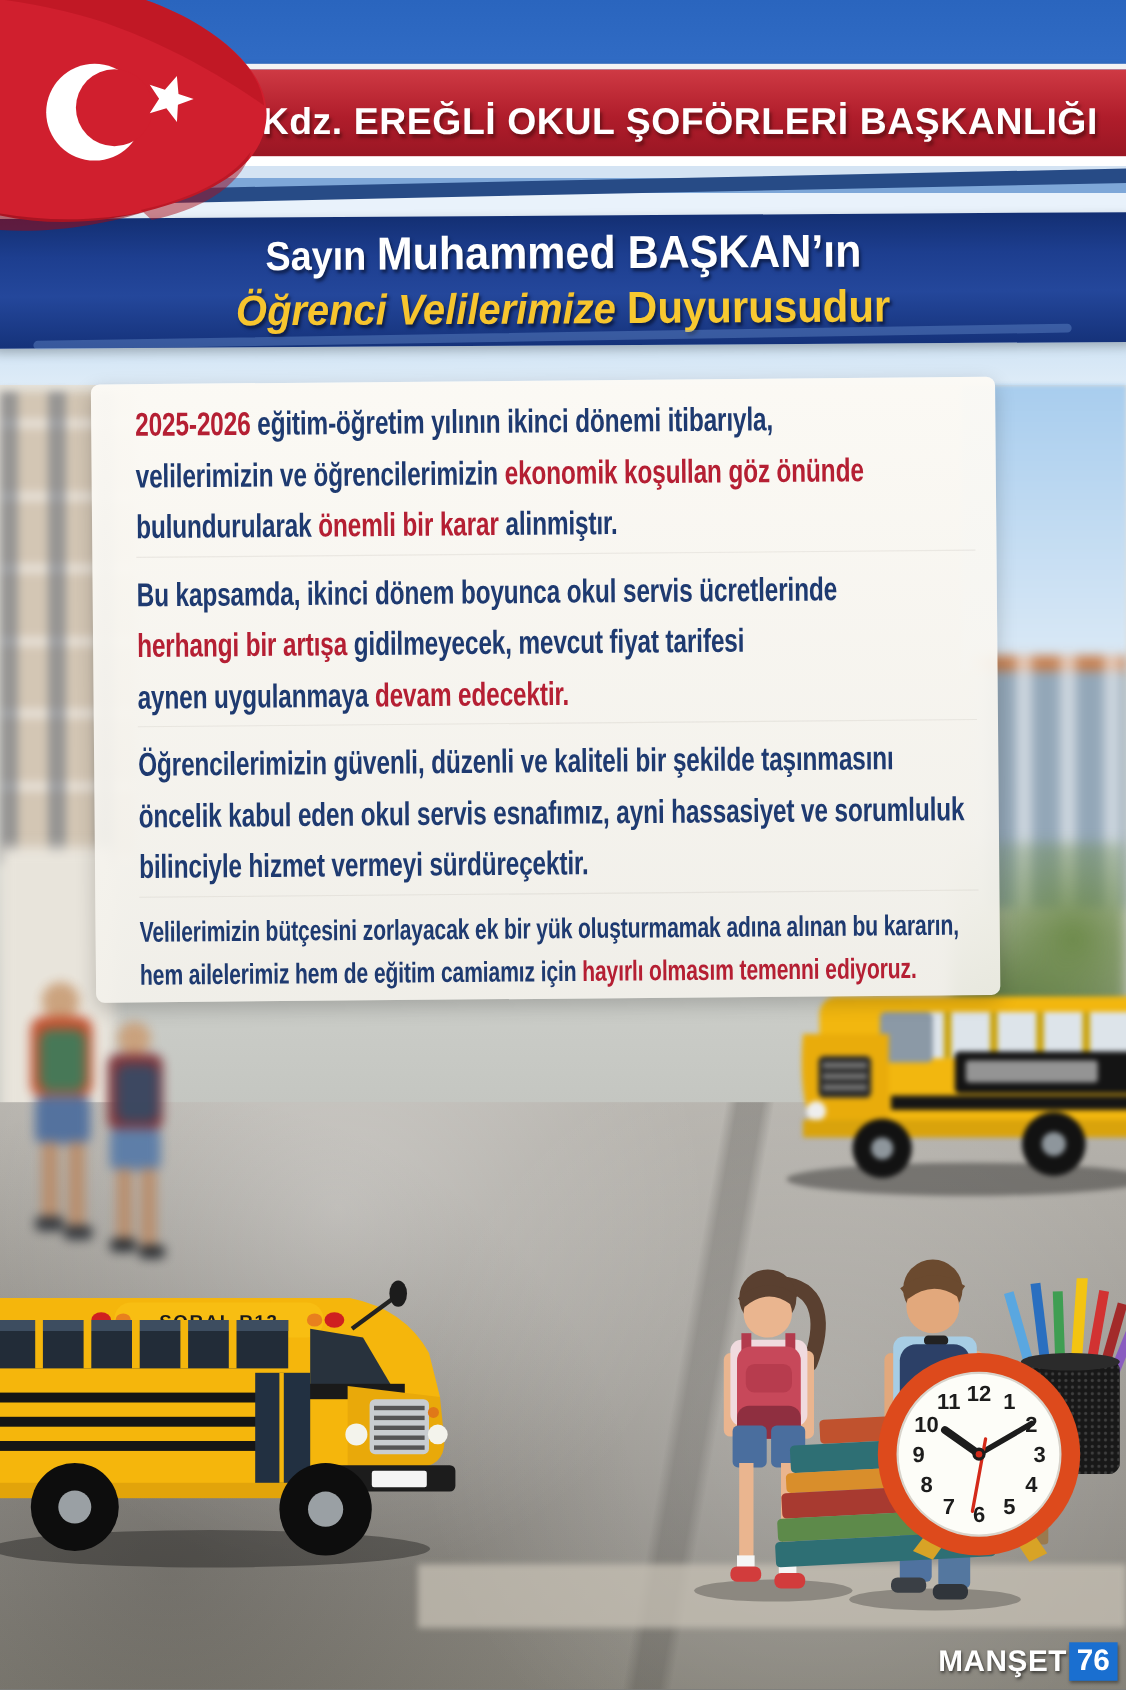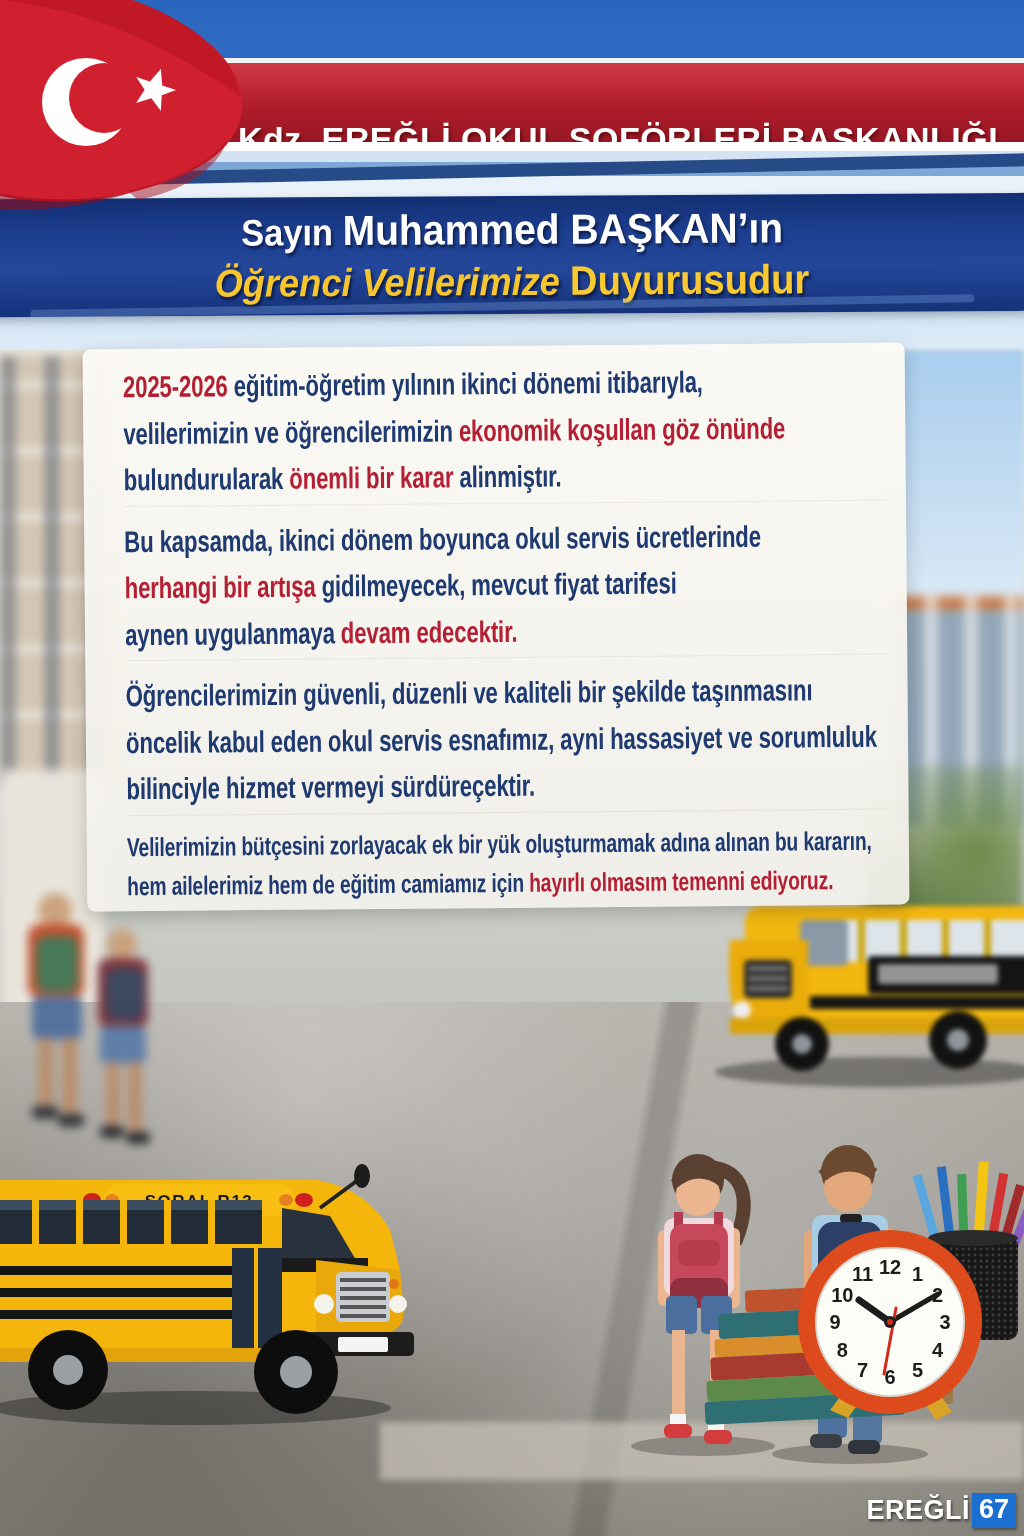--- a/index.html
+++ b/index.html
@@ -37,21 +37,21 @@
       radial-gradient(circle at 15% 80%,rgba(40,38,35,.25),transparent 45%),
       linear-gradient(100deg,transparent 59%,rgba(60,58,54,.28) 60% 62%,transparent 63%),
       linear-gradient(180deg,#b7b4ae,#a29f99 40%,#918e88 72%,#858279);
   }
   .gravel-band{left:380px;right:0;top:1422px;height:58px;background:#c7c1b5;filter:blur(3px);opacity:.75;}
 
   
   .banner{left:212px;top:58px;width:812px;height:106px;
     background:linear-gradient(180deg,#cf3a44 0%,#b01d2b 45%,#8f1320 100%);
     border-top:5px solid #f3f3f3;border-bottom:5px solid #e8e8e8;
-    display:flex;align-items:flex-end;justify-content:center;
+    display:flex;align-items:center;justify-content:center;
     box-shadow:0 3px 6px rgba(0,0,0,.3);}
   .banner-text{color:#fff;font-weight:800;font-size:34px;letter-spacing:.5px;white-space:nowrap;
     text-shadow:2px 3px 3px rgba(60,10,10,.55);}
   .stripes{left:0;top:142px;width:1024px;height:58px;
     background:linear-gradient(180deg,#ffffff 0 16%,#d4e3f3 16% 34%,#7ea7d8 34% 58%,#e9f2fb 58% 100%);}
   .stripe-navy{left:-10px;top:164px;width:1044px;height:13px;background:#274b86;transform:skewY(-1.2deg);}
 
   
   .title-band{left:-10px;top:196px;width:1044px;height:118px;
     background:linear-gradient(180deg,#132f73 0%,#1d3e8f 30%,#24479b 60%,#15327a 100%);
@@ -376,17 +376,17 @@
         <line x1="200" y1="160" x2="169" y2="138" stroke="#1c1c1c" stroke-width="7" stroke-linecap="round"></line>
         <line x1="200" y1="160" x2="248" y2="132" stroke="#1c1c1c" stroke-width="5" stroke-linecap="round"></line>
         <line x1="206" y1="146" x2="194" y2="212" stroke="#d42a1a" stroke-width="3" stroke-linecap="round"></line>
         <circle cx="200" cy="160" r="6" fill="#1c1c1c"></circle>
         <circle cx="200" cy="160" r="3" fill="#d42a1a"></circle>
       </g>
     </svg>
   </div>
 
   <div class="abs logo">
-    <span class="logo-text">EREĞLİ</span>
-    <span class="logo-badge">67</span>
+    <span class="logo-text">MANŞET</span>
+    <span class="logo-badge">76</span>
   </div>
 
 </div>
 
 </body></html>

